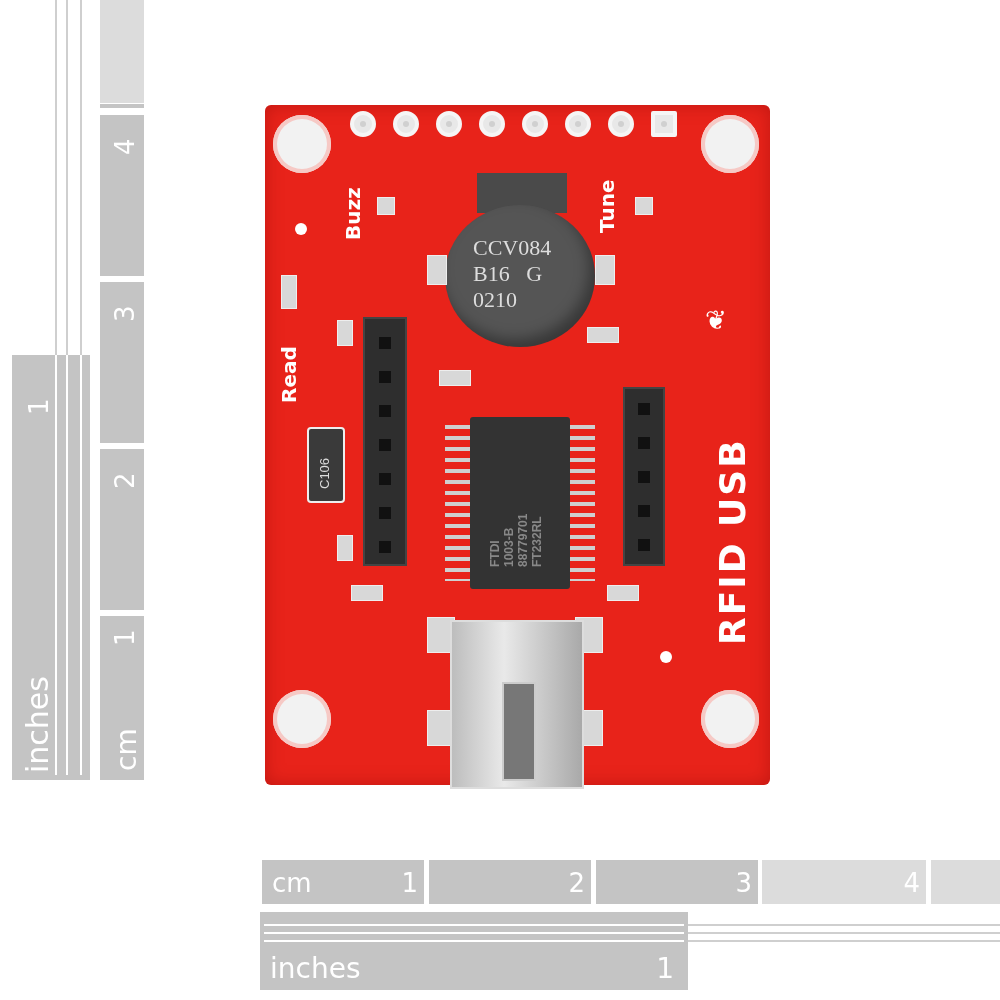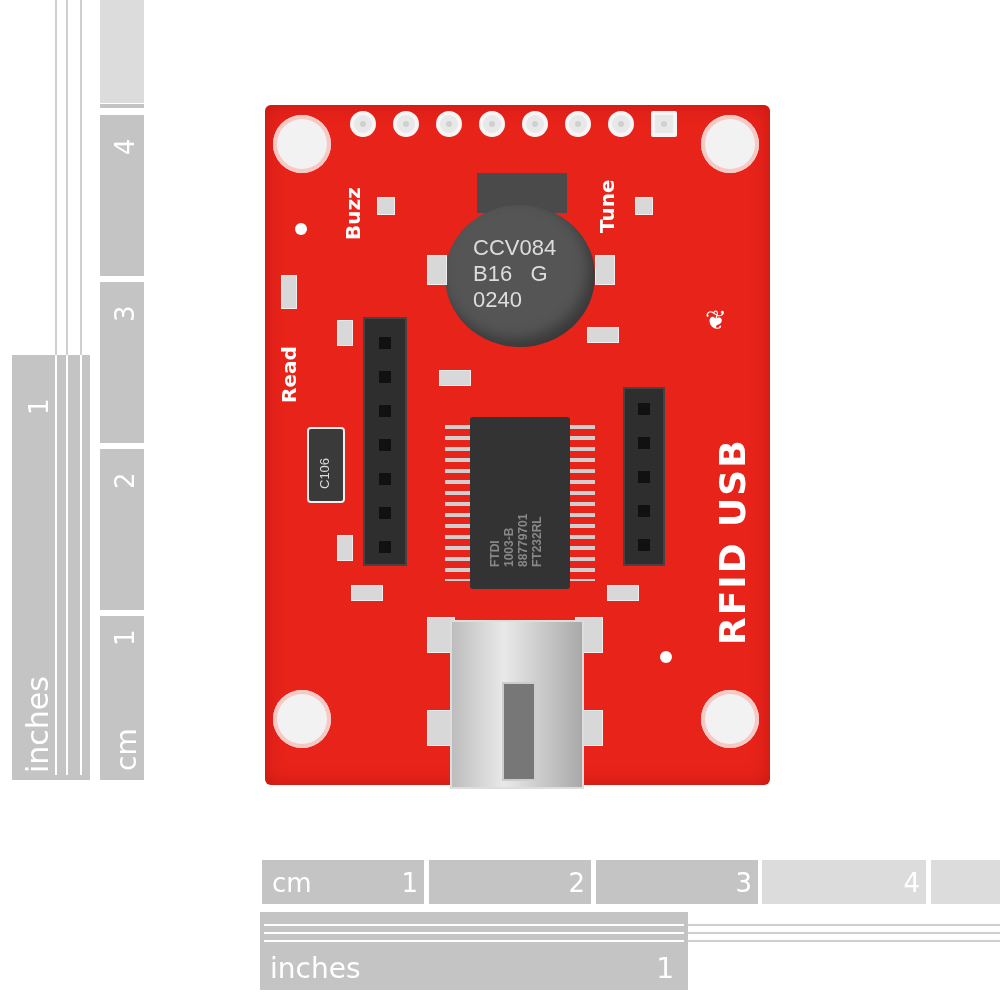--- a/index.html
+++ b/index.html
@@ -107,25 +107,25 @@
   <div class="silk vtext" style="left:447px;top:540px;font-size:36px;letter-spacing:2px;">RFID USB</div>
   <div class="silk" style="left:440px;top:200px;font-size:26px;">❦</div>
 
   <div class="pad" style="left:112px;top:92px;width:16px;height:16px;"></div>
   <div class="pad" style="left:370px;top:92px;width:16px;height:16px;"></div>
   <div class="pad" style="left:16px;top:170px;width:14px;height:32px;"></div>
   <div class="abs" style="left:30px;top:118px;width:12px;height:12px;border-radius:50%;background:#fff;"></div>
   <div class="abs" style="left:395px;top:546px;width:12px;height:12px;border-radius:50%;background:#fff;"></div>
 
   <div class="abs" style="left:212px;top:68px;width:90px;height:40px;background:#4a4a4a;"></div>
-  <div class="abs" style="left:180px;top:100px;width:150px;height:142px;border-radius:50%;background:#555;box-shadow:inset -6px -8px 14px rgba(0,0,0,.35);">
+  <div class="abs" style="left:180px;top:100px;width:150px;height:142px;border-radius:50%;background:#555;box-shadow:inset -6px -8px 14px rgba(0,0,0,.35);font-family:Liberation Serif, serif;">
     <div class="abs" style="left:28px;top:30px;color:#ddd;font-size:22px;line-height:26px;">
       <div>CCV084</div>
       <div style="white-space:pre;">B16   G</div>
-      <div>0240</div>
+      <div>0210</div>
     </div>
   </div>
 
   <div class="header-strip" style="left:98px;top:212px;width:40px;height:245px;">
     <div class="header-slot" style="left:14px;top:18px;"></div>
     <div class="header-slot" style="left:14px;top:52px;"></div>
     <div class="header-slot" style="left:14px;top:86px;"></div>
     <div class="header-slot" style="left:14px;top:120px;"></div>
     <div class="header-slot" style="left:14px;top:154px;"></div>
     <div class="header-slot" style="left:14px;top:188px;"></div>

